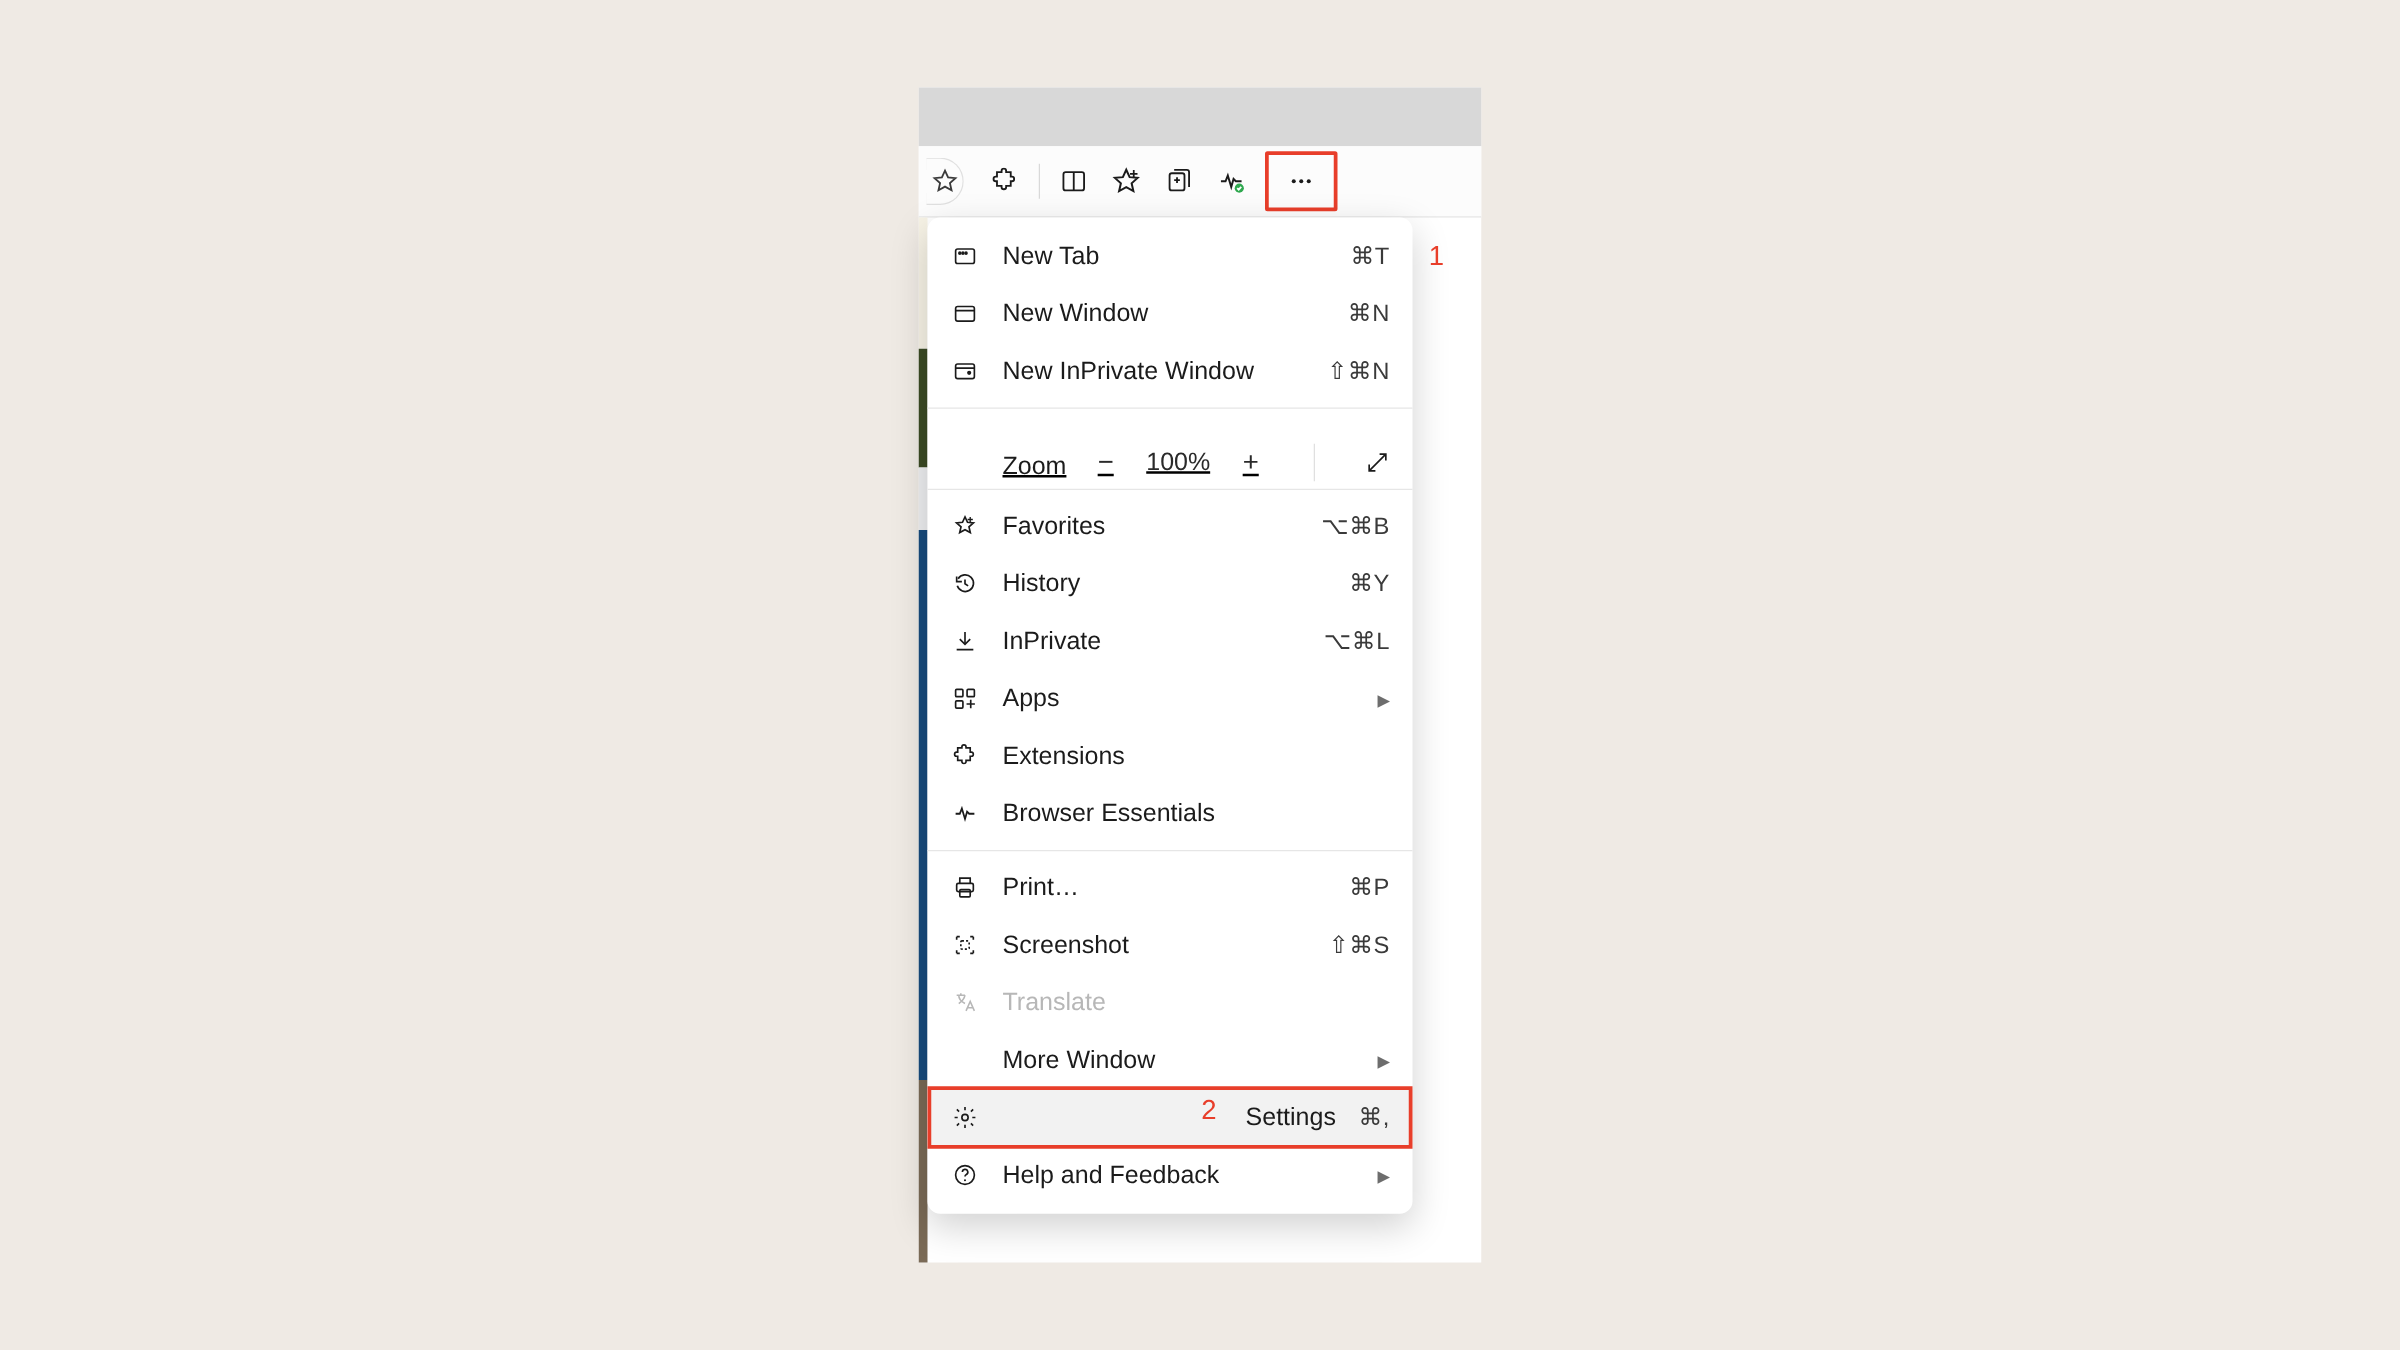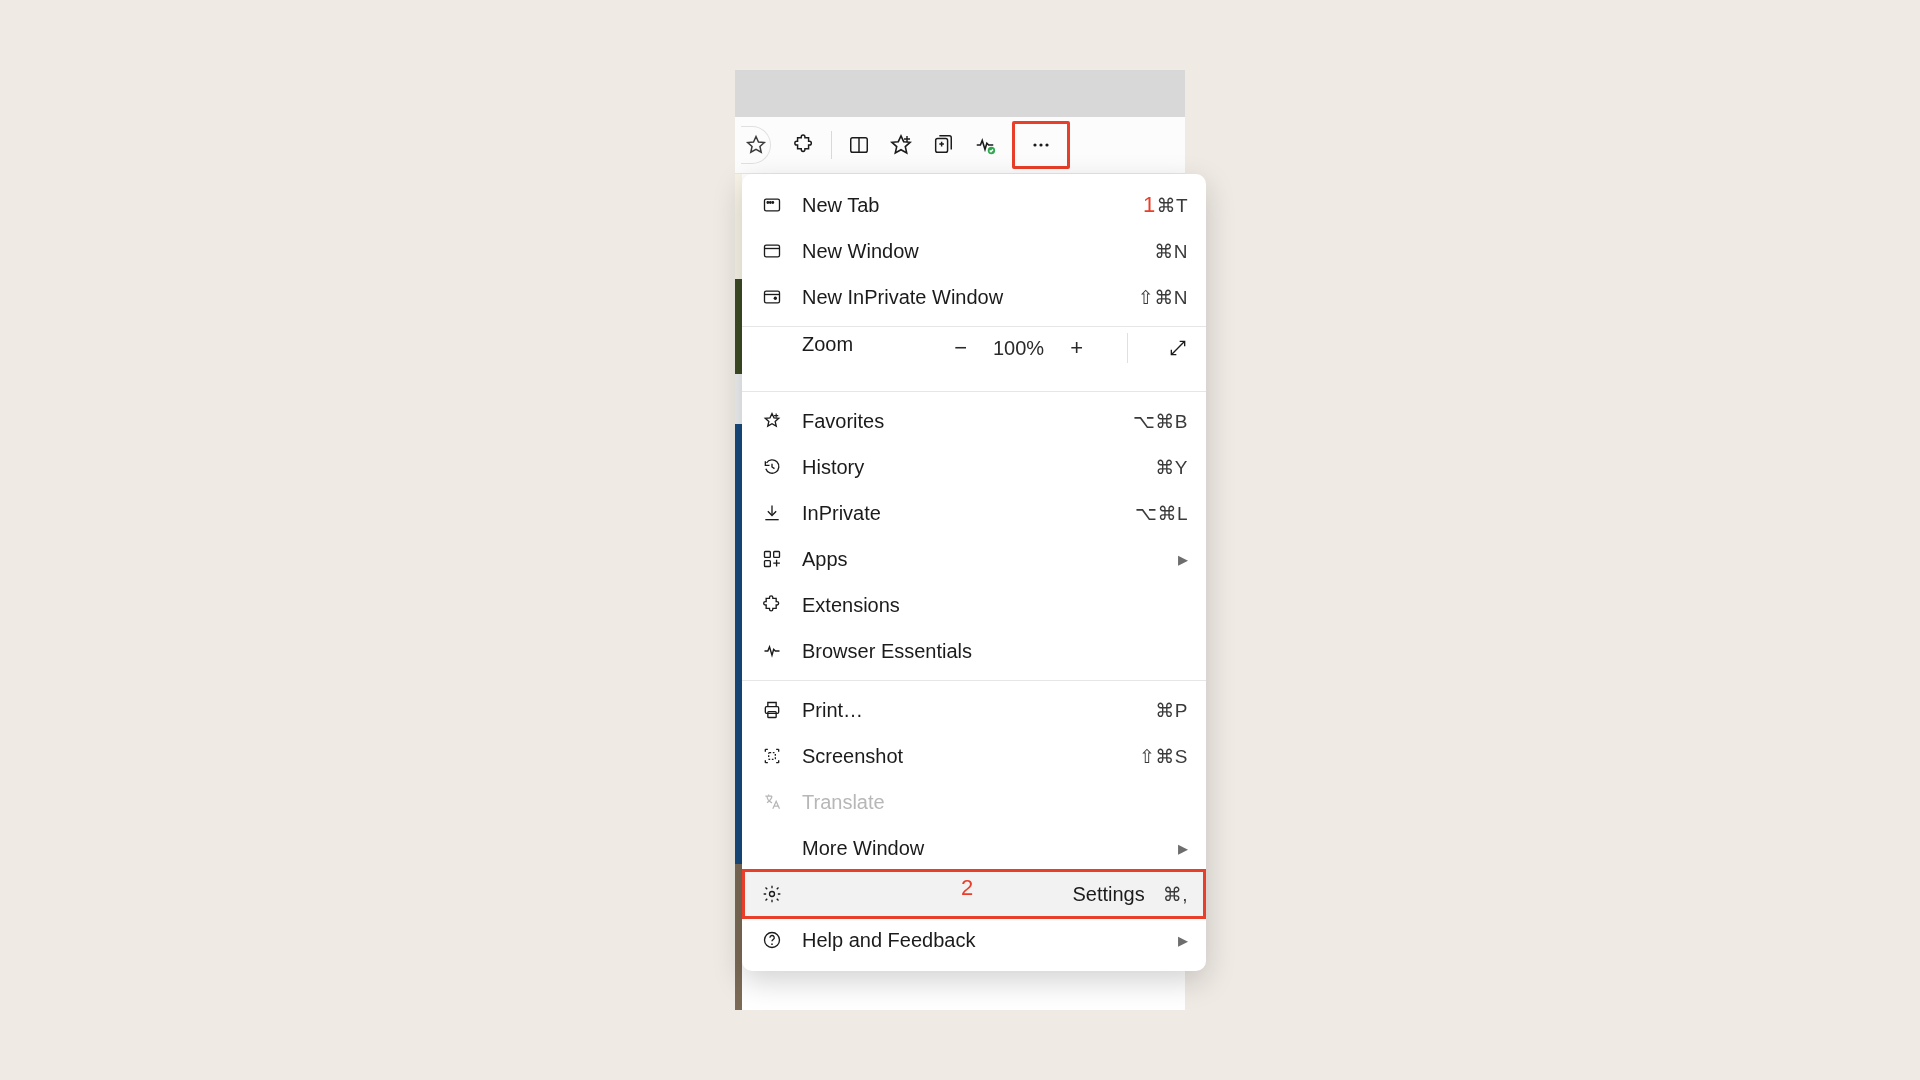--- a/index.html
+++ b/index.html
@@ -78,21 +78,21 @@
   .page-bg .strip1 { background: #f7f3e6; height: 105px; }
   .page-bg .strip2 { background: #3b4a24; height: 95px; }
   .page-bg .strip3 { background: #edeef0; height: 50px; }
   .page-bg .strip4 { background: #174a7c; height: 440px; }
   .page-bg .strip5 { background: #7a6a56; height: 146px; }
 
   .menu {
     position: absolute;
     top: 104px;
     left: 7px;
-    width: 464px;
+    width: 388px;
     background: #fff;
     border-radius: 10px;
     box-shadow: 0 10px 30px rgba(0,0,0,.18);
     padding: 8px 0;
   }
   .menu-item {
     display: flex;
     align-items: center;
     height: 46px;
     padding: 0 18px;
@@ -105,23 +105,24 @@
   .menu-item .shortcut { color: #3a3a3a; font-size: 19px; letter-spacing: .5px; }
   .menu-item.disabled { color: #b7b7b7; }
   .menu-item .chev { color: #6d6d6d; }
   .menu hr {
     border: none;
     border-top: 1px solid #e6e6e6;
     margin: 6px 0;
   }
   .zoom-row {
     display: flex;
-    align-items: flex-start;
+    align-items: flex-end;
     height: 52px;
     padding: 0 18px;
+    text-decoration: underline;
   }
   .zoom-row .spacer { width: 42px; }
   .zoom-row .zlabel { flex: 1; font-size: 20px; color:#1b1b1b; }
   .zoom-row .zctrl { display:flex; align-items:center; gap: 26px; color:#2a2a2a; font-size: 22px; }
   .zoom-row .zpct { font-size: 20px; }
   .zoom-row .zsep { width:1px; height:30px; background:#e0e0e0; margin: 0 14px 0 18px; }
 
   .settings-highlight {
     position: relative;
     text-align: right;

